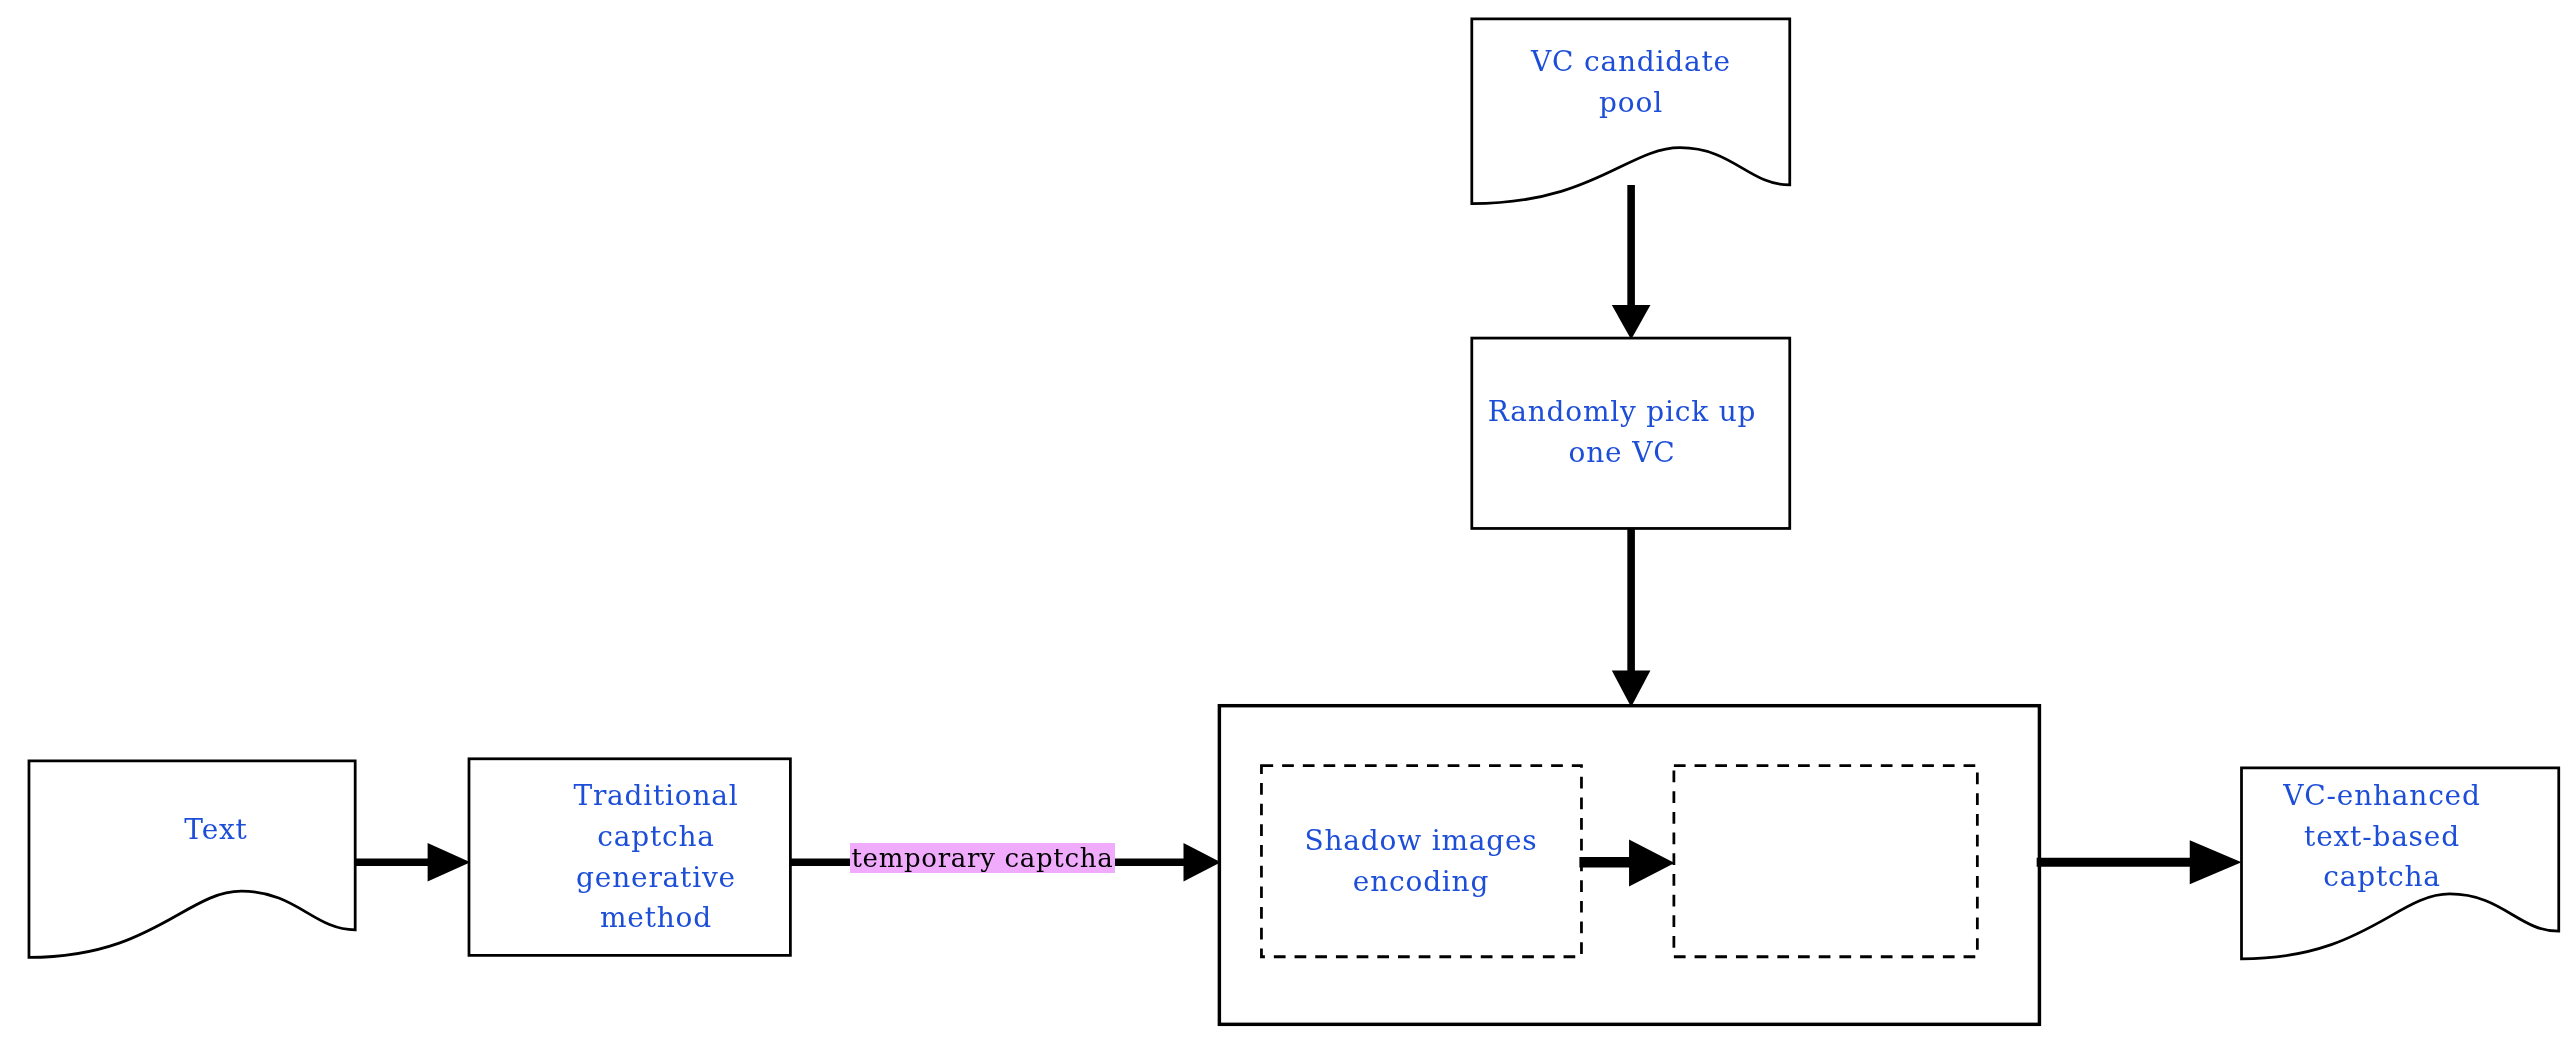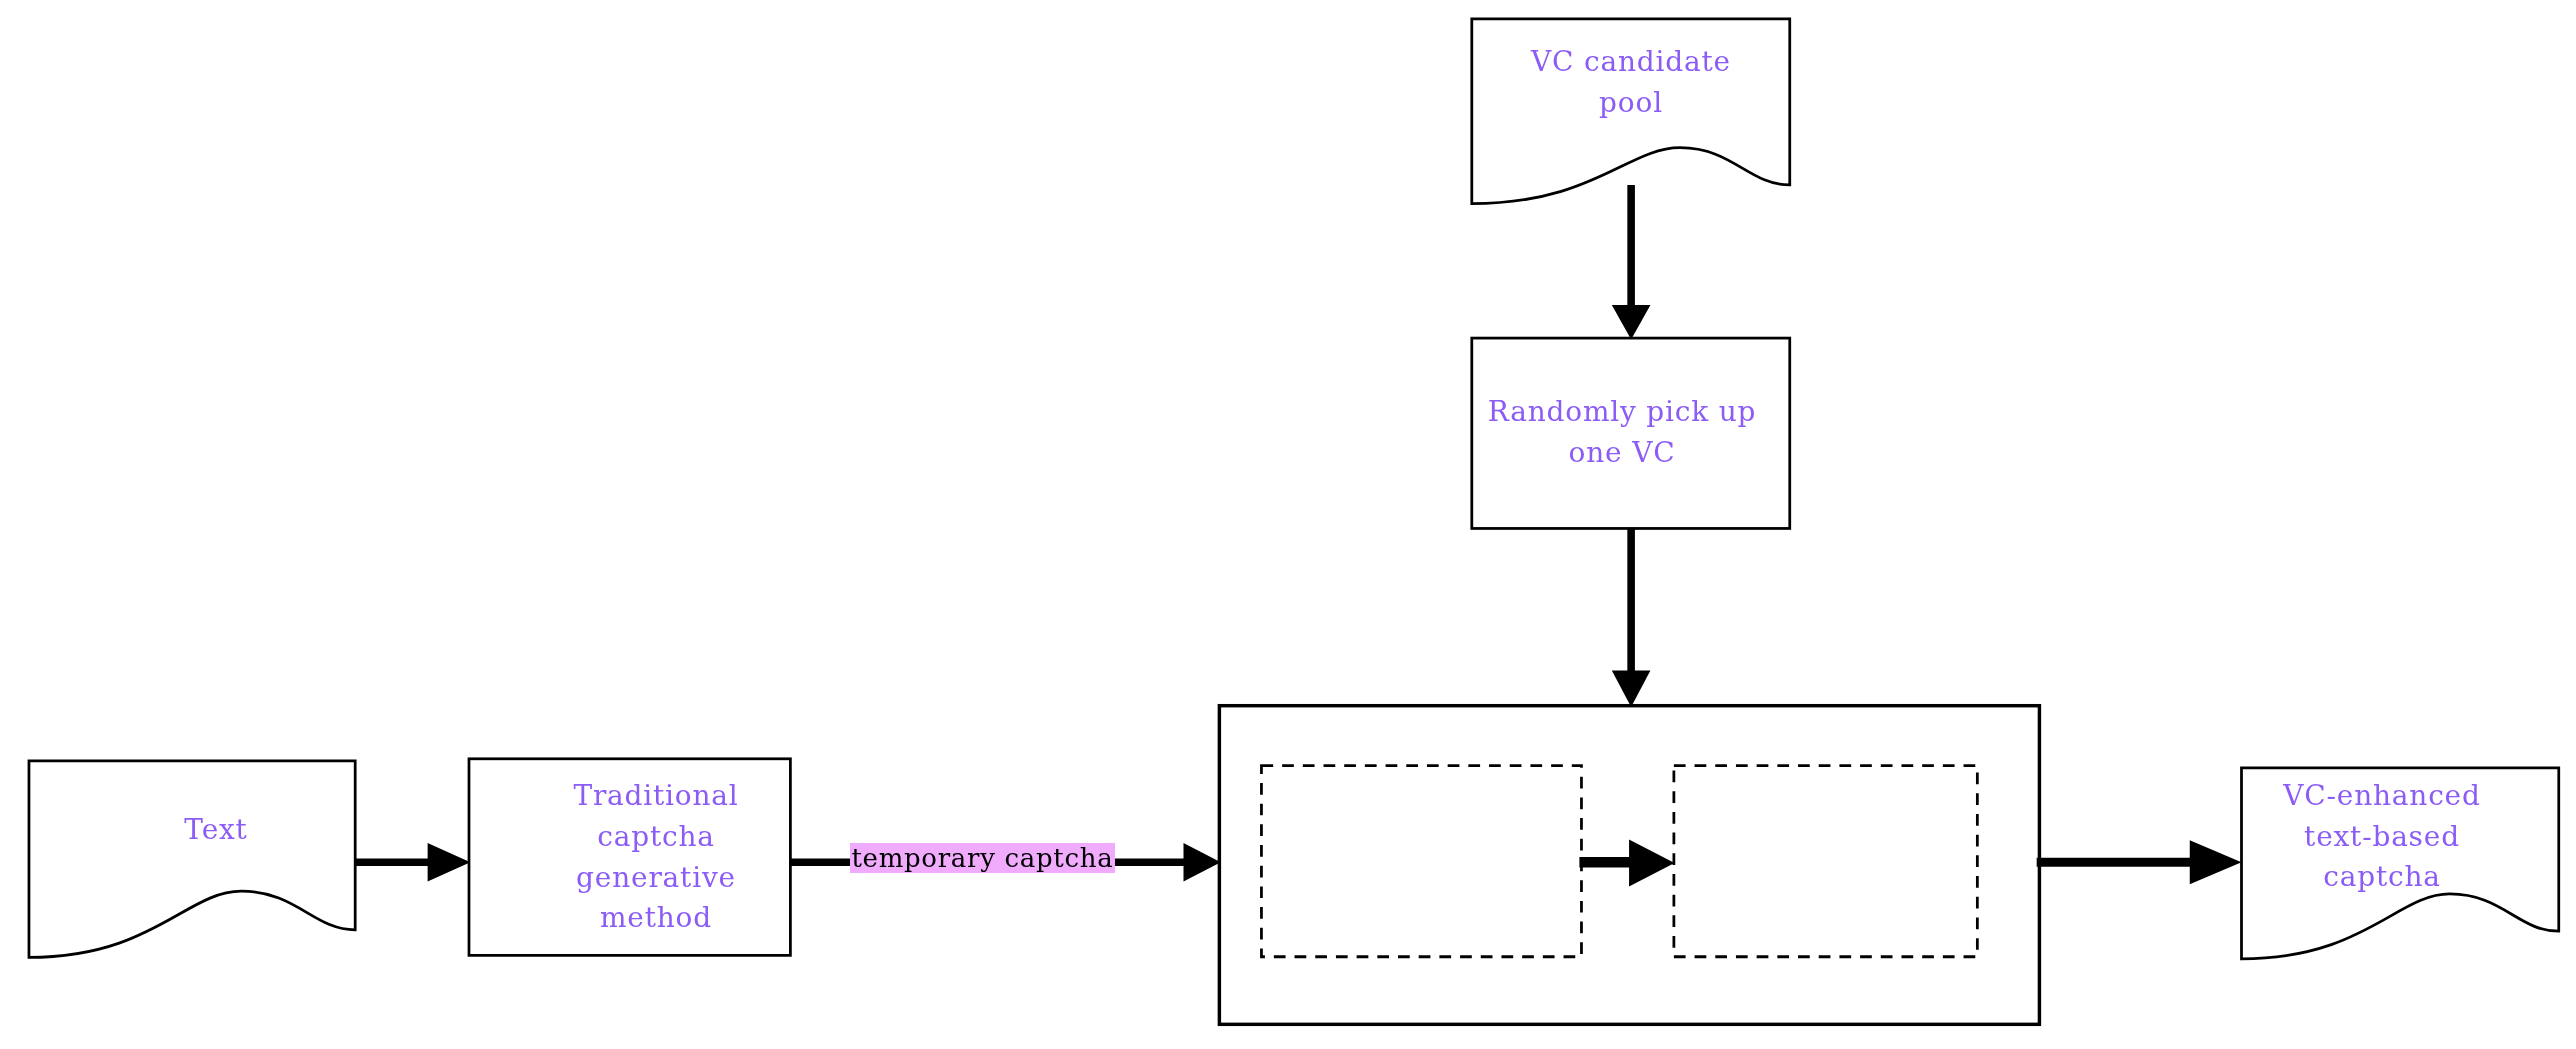--- a/index.html
+++ b/index.html
@@ -21,21 +21,21 @@
     top: 0;
     width: 2576px;
     height: 1050px;
   }
   .node-label {
     position: absolute;
     display: flex;
     align-items: center;
     justify-content: center;
     text-align: center;
-    color: #8b5cf6;
+    color: #1d4ed8;
     font-family: "DejaVu Serif", "Liberation Serif", serif;
     font-size: 28px;
     line-height: 1.45;
     letter-spacing: 0.8px;
     white-space: pre-line;
     pointer-events: none;
   }
   .edge-label {
     position: absolute;
     color: #000000;
@@ -138,20 +138,22 @@
   <div class="node-label" style="left:1472px; top:338px; width:300px; height:190px;">Randomly pick up
 one VC</div>
 
   <div class="node-label" style="left:29px; top:761px; width:280px; height:138px;padding-left:47px;">Text</div>
 
   <div class="node-label" style="left:469px; top:759px; width:374px; height:197px;">Traditional
 captcha
 generative
 method</div>
 
+  <div class="node-label" style="left:1261px; top:766px; width:320px; height:191px;">Shadow images
+encoding</div>
 
 
   <div class="node-label" style="left:2241px; top:768px; width:282px; height:138px;">VC-enhanced
 text-based
 captcha</div>
 
   <div class="edge-label" style="left:850px; top:843px;">temporary captcha</div>
 
 </div>
 

